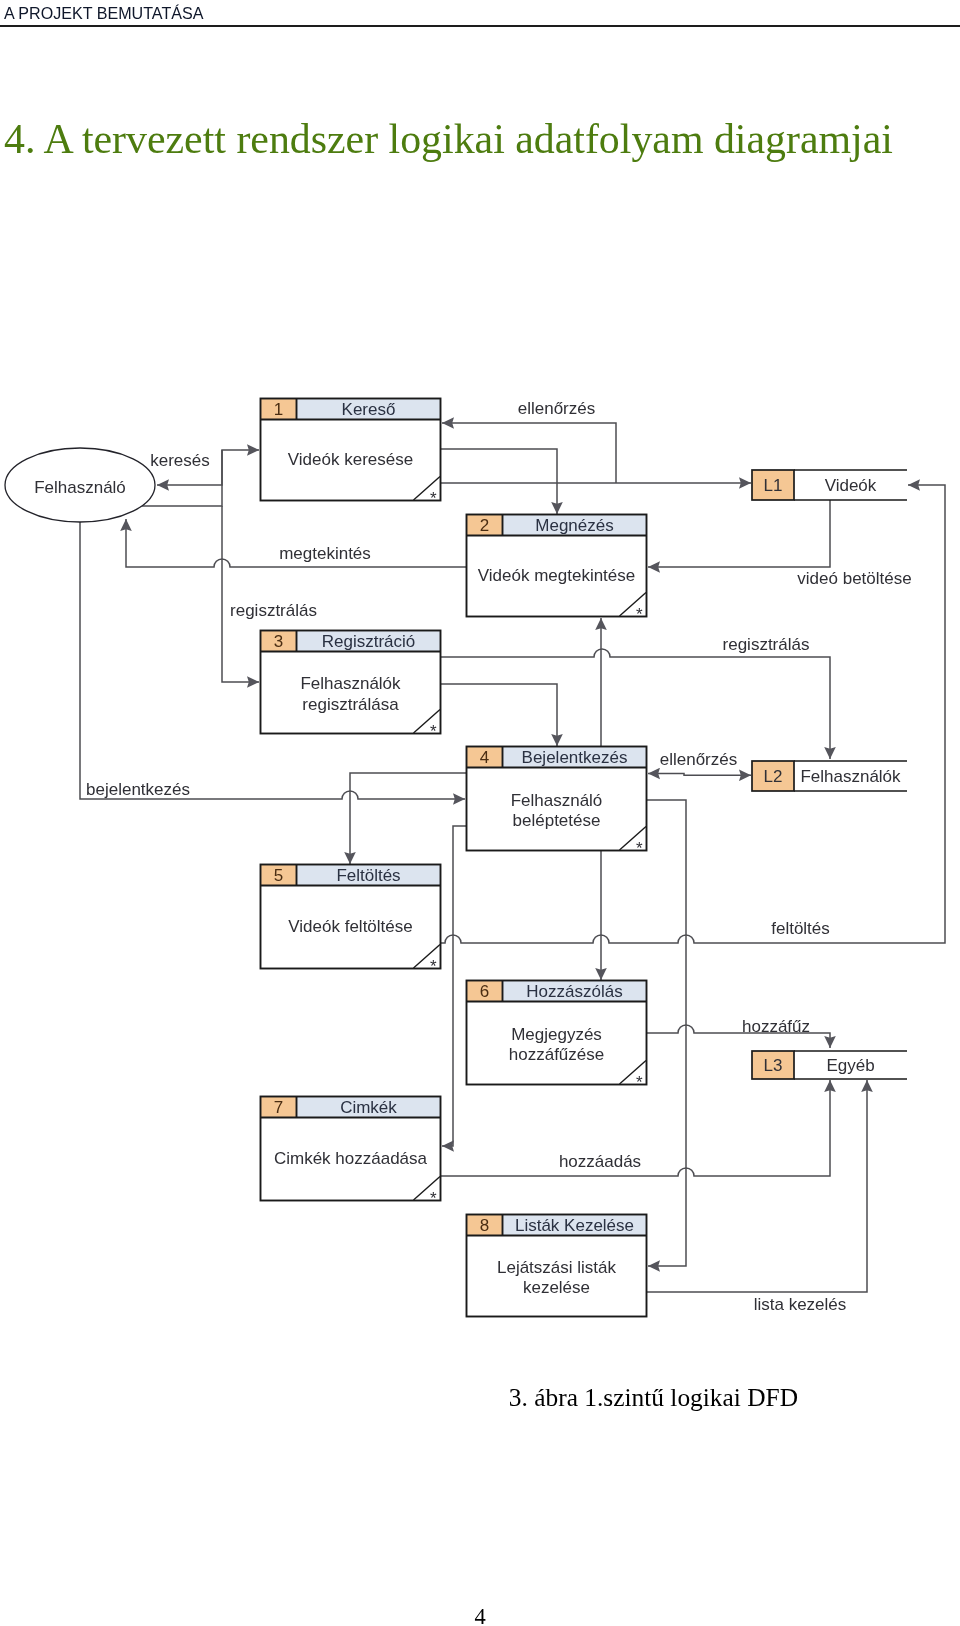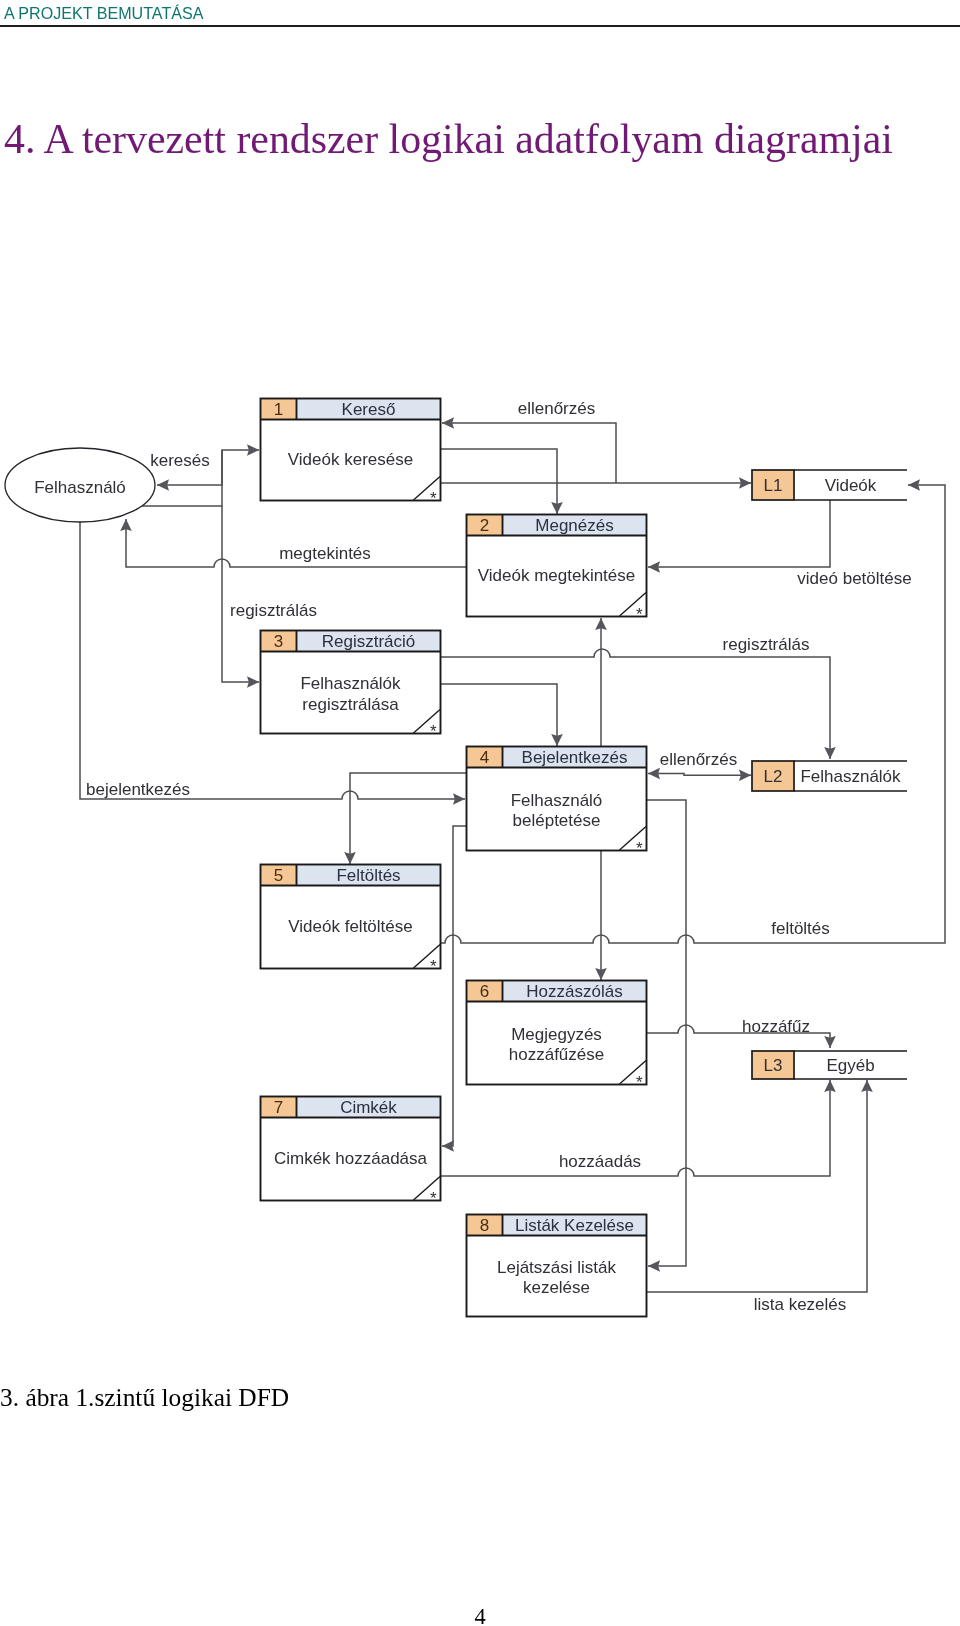--- a/index.html
+++ b/index.html
@@ -1,26 +1,26 @@
 <!DOCTYPE html>
 <html><head>
 <meta charset="utf-8">
 <style>
   html,body{margin:0;padding:0;}
   body{width:960px;height:1626px;background:#ffffff;overflow:hidden;
        font-family:"Liberation Serif",serif;color:#000;}
   .page{position:relative;width:960px;height:1626px;filter:opacity(1);}
   #hdr{position:absolute;left:0;top:0;width:960px;}
   #hdr .htxt{position:absolute;left:4px;top:2.5px;font-family:"Liberation Sans",sans-serif;
-       font-size:16.1px;line-height:20px;color:#0f766e;}
+       font-size:16.1px;line-height:20px;color:#0f172a;}
   #hdr .hrule{position:absolute;left:0;top:24.6px;width:960px;height:2.2px;background:#1d1d1d;}
-  .h1{position:absolute;left:4px;top:115px;font-size:41.85px;color:#701a75;white-space:nowrap;}
+  .h1{position:absolute;left:4px;top:115px;font-size:41.85px;color:#4d7c0f;white-space:nowrap;}
   .para{position:absolute;left:4.5px;top:191px;width:940px;font-size:25.1px;line-height:32px;
         text-indent:25px;}
-  .caption{position:absolute;left:0;top:1383px;width:798px;text-align:left;font-size:25.4px;}
+  .caption{position:absolute;left:0;top:1383px;width:798px;text-align:right;font-size:25.4px;}
   .pageno{position:absolute;left:0;top:1604px;width:960px;text-align:center;font-size:22.5px;}
   #dfd{position:absolute;left:0;top:340px;}
   #dfd text{font-family:"Liberation Sans",sans-serif;fill:#303036;}
   #dfd .dlbl{font-size:17px;}
   #dfd .dnum{font-size:17px;fill:#4a2d12;}
   #dfd .dname{font-size:17px;fill:#2a3142;}
   #dfd .ddesc{font-size:17px;}
   #dfd .dstore{font-size:17px;}
   #dfd .dflow{font-size:17px;}
   #dfd .dstar{font-size:17px;}

